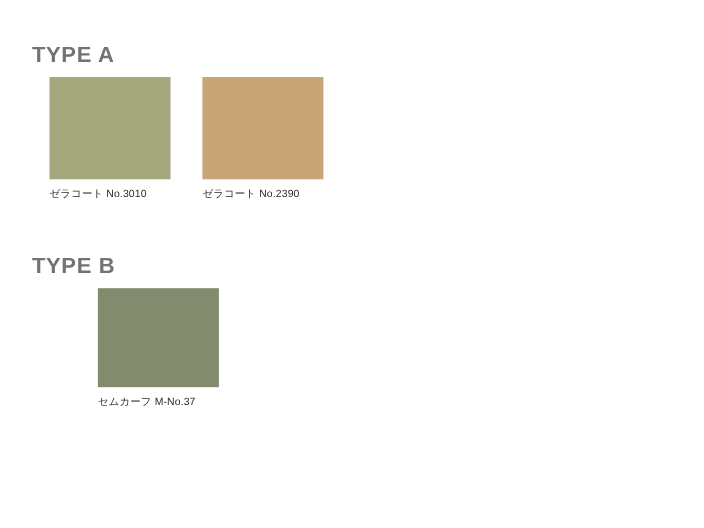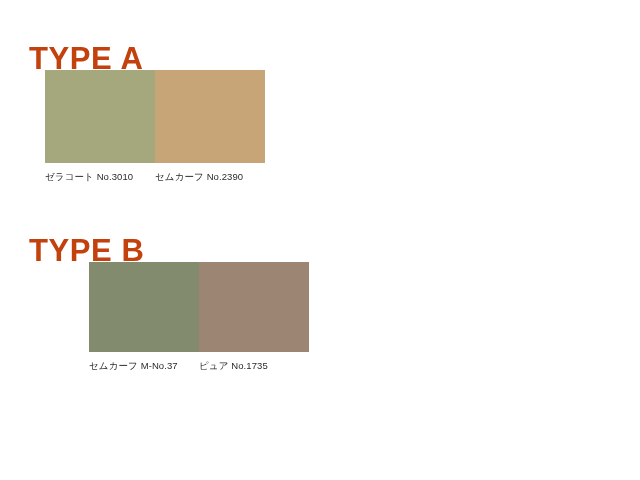--- a/index.html
+++ b/index.html
@@ -29,35 +29,36 @@
     left: 0;
     width: 640px;
   }
   #section-type-a { top: 18px; }
   #section-type-b { top: 210px; }
 
   .section-heading {
     position: absolute;
     left: 29px;
     top: 0;
-    font-size: 31px;
+    font-size: 20px;
     font-weight: bold;
     letter-spacing: 0.6px;
     line-height: 30px;
-    color: #c2410c;
+    color: #737373;
     white-space: nowrap;
   }
 
   
   .swatch-row {
     position: absolute;
     left: 45px;
     top: 52px;
     display: flex;
     flex-direction: row;
+    gap: 29px;
   }
 
   .swatch-cell {
     width: 110px;
     display: flex;
     flex-direction: column;
   }
 
   .swatch-chip {
     width: 110px;
@@ -89,40 +90,36 @@
 
     <div class="swatch-row">
 
       <div class="swatch-cell">
         <span class="swatch-chip" style="background-color: rgb(165, 168, 125);"></span>
         <span class="swatch-label">ゼラコート No.3010</span>
       </div>
 
       <div class="swatch-cell">
         <span class="swatch-chip" style="background-color: rgb(199, 165, 119);"></span>
-        <span class="swatch-label">セムカーフ No.2390</span>
+        <span class="swatch-label">ゼラコート No.2390</span>
       </div>
 
 
     </div>
   </section>
 
   <section class="section" id="section-type-b">
     <h2 class="section-heading">TYPE B</h2>
 
     <div class="swatch-row">
 
       <div class="swatch-cell">
         <span class="swatch-chip" style="background-color: rgb(131, 139, 110);"></span>
         <span class="swatch-label">セムカーフ M-No.37</span>
       </div>
 
-      <div class="swatch-cell">
-        <span class="swatch-chip" style="background-color: rgb(156, 133, 115);"></span>
-        <span class="swatch-label">ピュア No.1735</span>
-      </div>
 
 
 
     </div>
   </section>
 
 </div>
 
 </body></html>

